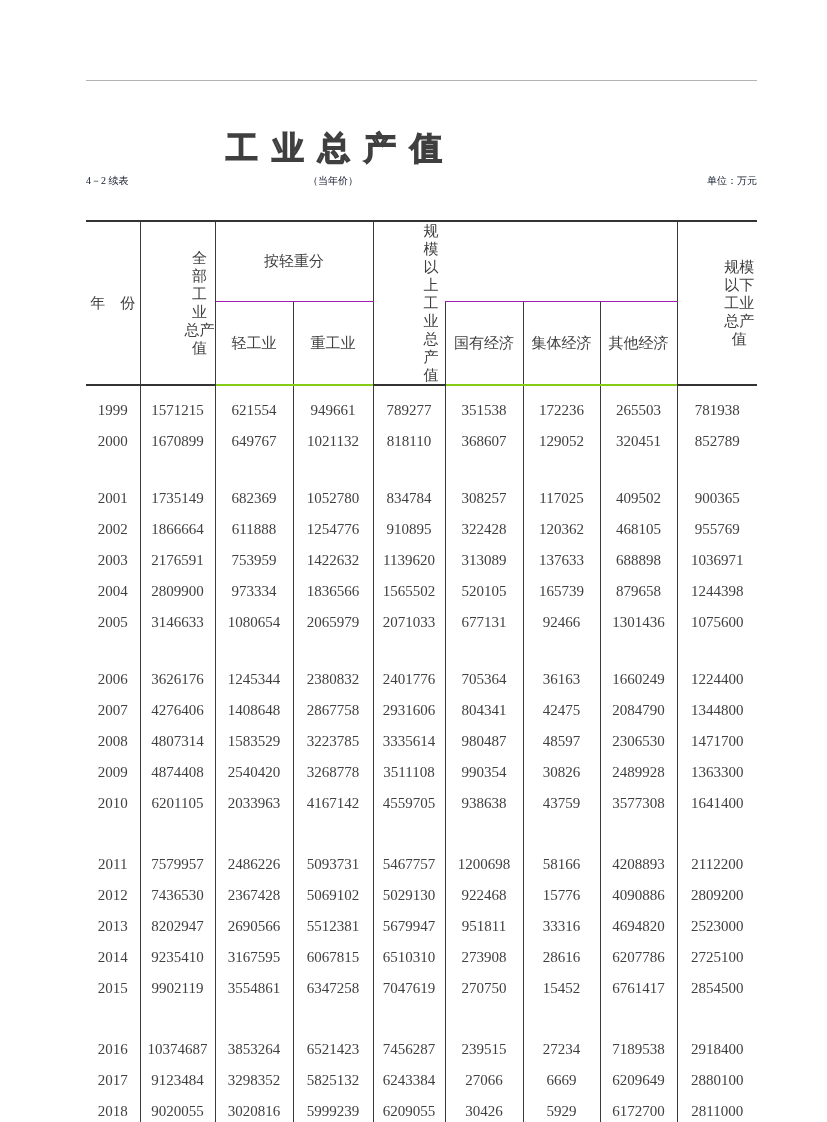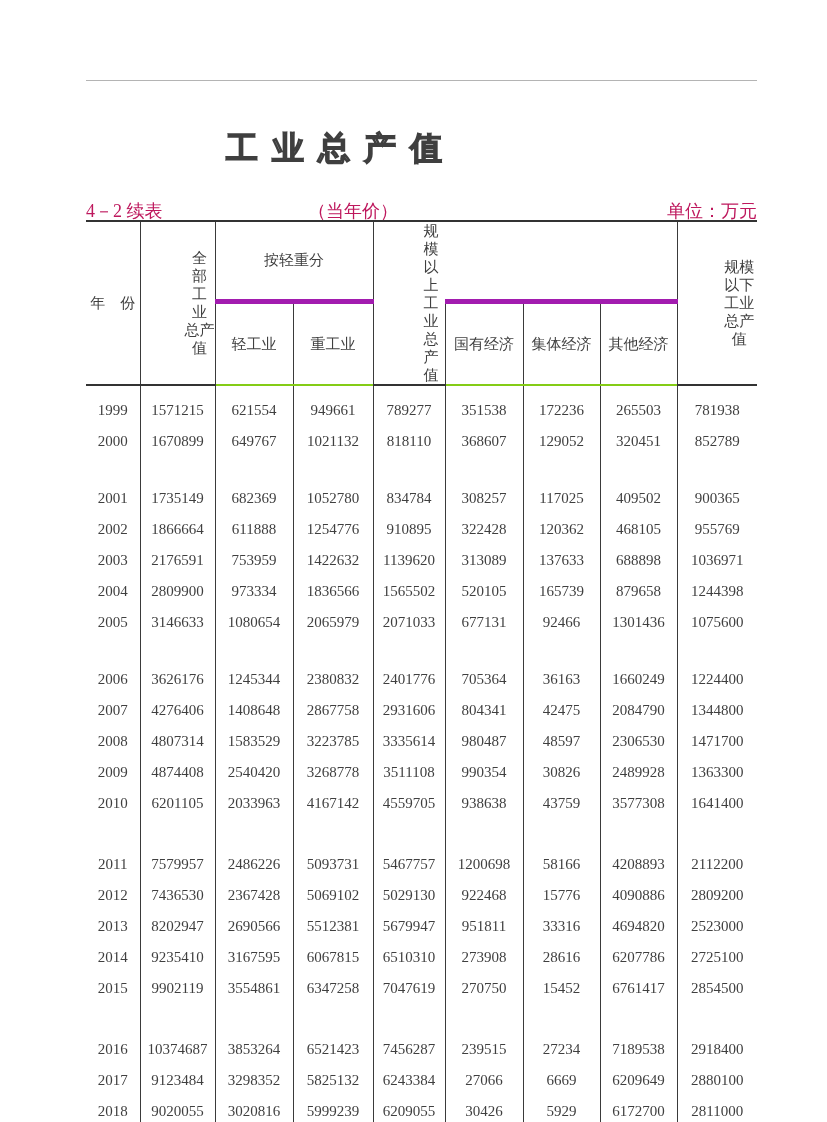--- a/index.html
+++ b/index.html
@@ -12,38 +12,38 @@
     background:#b4b4b4;
   }
   .doc-title {
     position:absolute; left:0; top:127px; width:682px; text-align:center;
     font-size:32px; font-weight:bold; letter-spacing:14px;
     color:transparent; -webkit-text-stroke:1.3px #3f3f3f;
   }
   @supports not (-webkit-text-stroke: 1px #000) {
     .doc-title { color:#3f3f3f; }
   }
-  .captions { position:absolute; left:86px; top:199px; width:671px; height:22px; font-size:18px; color:#be185d; }
+  .captions { position:absolute; left:86px; top:174px; width:671px; height:22px; font-size:10px; color:#0f172a; }
   .cap-left   { position:absolute; left:0;  top:0; }
   .cap-center { position:absolute; left:222px; top:0;font-family:Liberation Mono, monospace; }
   .cap-right  { position:absolute; right:0; top:0;margin-left:12px; }
 
   table.tbl {
     position:absolute; left:86px; top:220px; width:671px;
     border-collapse:collapse; table-layout:fixed;
     border-top:2px solid #333333; border-bottom:2px solid #333333;
     font-size:15px; color:#3f3f3f;
   }
   .tbl th, .tbl td { padding:0; margin:0; text-align:center; vertical-align:middle; font-weight:normal; }
   .hr1 { height:28px; }
   .hr2 { height:29px; }
   .ln  { line-height:18px;padding-left:44px; }
   .b-r { border-right:1px solid #3a3a3a; }
   .b-l { border-left:1px solid #3a3a3a; }
-  .b-b { border-bottom:5px solid #a21caf; }
+  .b-b { border-bottom:1px solid #a21caf; }
   .rs2 { border-bottom:2px solid #333333; }
   .hr2 th { border-bottom:2px solid #84cc16; }
   tbody td + td { border-left:1px solid #3a3a3a; }
   tr.datarow { height:31px; }
   tr.pad-top { height:10px; }
   tr.pad-bottom { height:8px; }
 </style>
 </head>
 <body>
 

